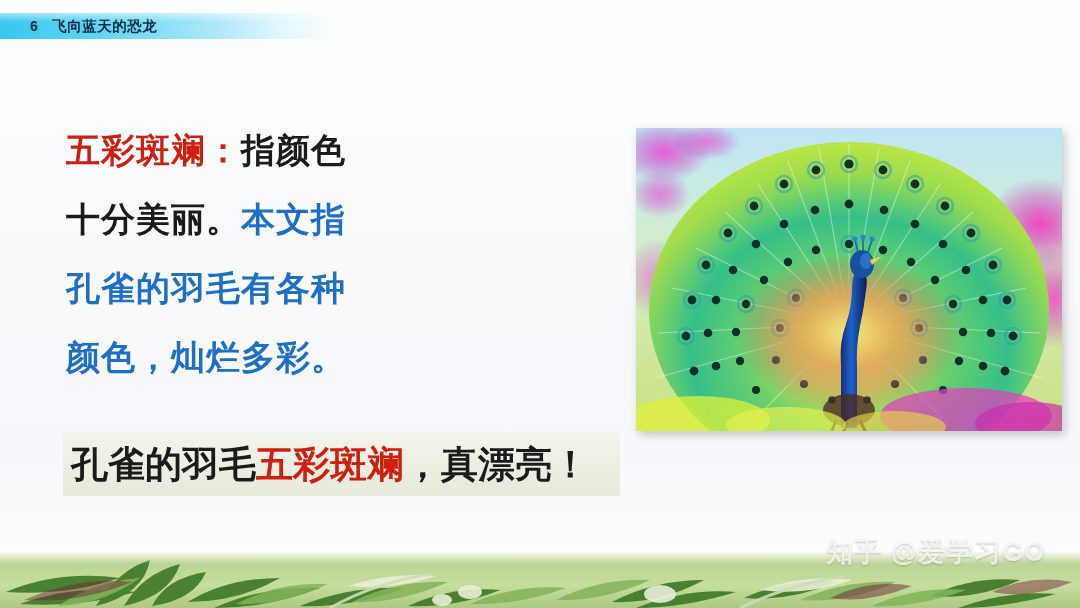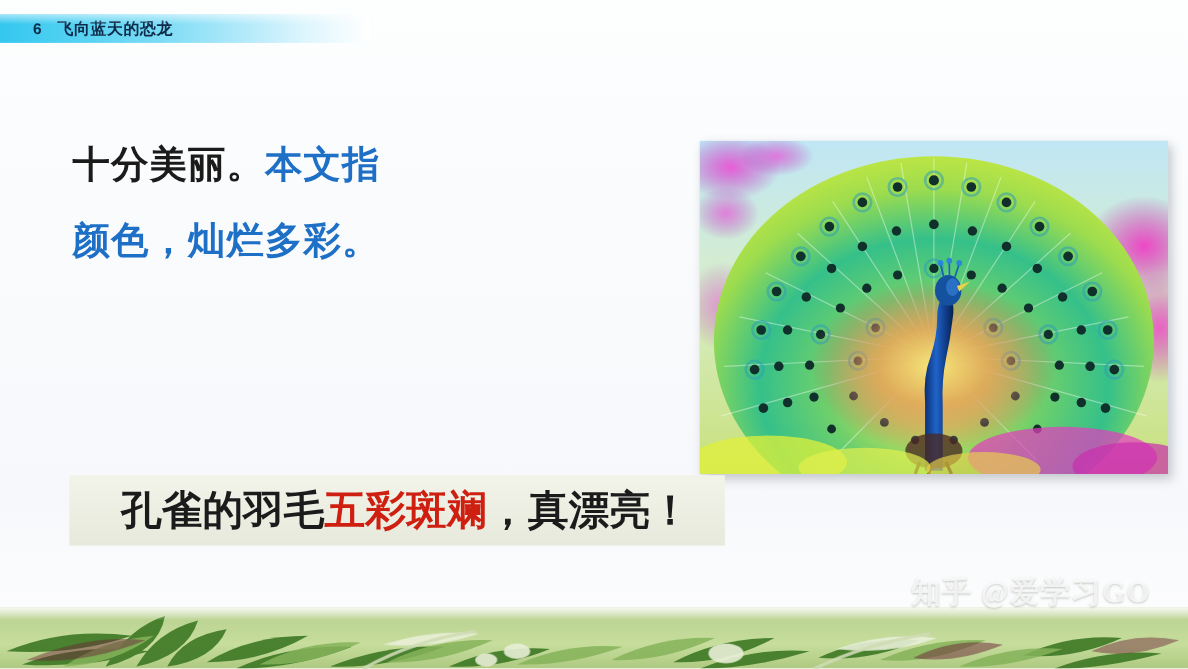--- a/index.html
+++ b/index.html
@@ -97,21 +97,20 @@
   
   #example-band {
     position: absolute;
     left: 63px;
     top: 432px;
     width: 557px;
     height: 64px;
     background: linear-gradient(180deg, #f2f4ea 0%, #eceee2 55%, #e7e9dd 100%);
     display: flex;
     align-items: center;
-    padding-left: 39px;
   }
   #example-sentence {
     padding-left: 8px;
     font-size: 37px;
     font-weight: 700;
     letter-spacing: 0px;
     white-space: nowrap;
     line-height: 1;
   }
 
@@ -122,22 +121,22 @@
     bottom: 0;
     width: 1080px;
     height: 56px;
     overflow: hidden;
   }
   #footer-band svg { display: block; width: 100%; height: 100%; }
 
   #watermark {
     position: absolute;
     right: 34px;
-    top: 520px;
-    font-family: Liberation Serif, serif;
+    top: 534px;
+    font-family: Liberation Sans, sans-serif;
     font-size: 27px;
     font-weight: 700;
     letter-spacing: 1px;
     color: rgba(255,255,255,.72);
     text-shadow: 0 1px 2px rgba(90,100,80,.35);
     white-space: nowrap;
     pointer-events: none;
   }
 </style>
 </head>
@@ -147,21 +146,27 @@
 
   <div id="header-bar">
     <div class="header-inner">
       <span id="lesson-number">6</span>
       <span id="lesson-title">飞向蓝天的恐龙</span>
     </div>
   </div>
 
   <div id="definition-block">
     <div class="def-line">
+      <span class="seg-red">五彩斑斓：</span><span class="seg-black">指颜色</span>
+    </div>
+    <div class="def-line">
       <span class="seg-black">十分美丽。</span><span class="seg-blue">本文指</span>
+    </div>
+    <div class="def-line">
+      <span class="seg-blue">孔雀的羽毛有各种</span>
     </div>
     <div class="def-line">
       <span class="seg-blue">颜色，灿烂多彩。</span>
     </div>
   </div>
 
   <figure id="peacock-figure">
     <svg viewBox="0 0 426 303" preserveAspectRatio="none" aria-hidden="true">
       <defs>
         <radialGradient id="tailFan" cx="50%" cy="62%" r="72%">

